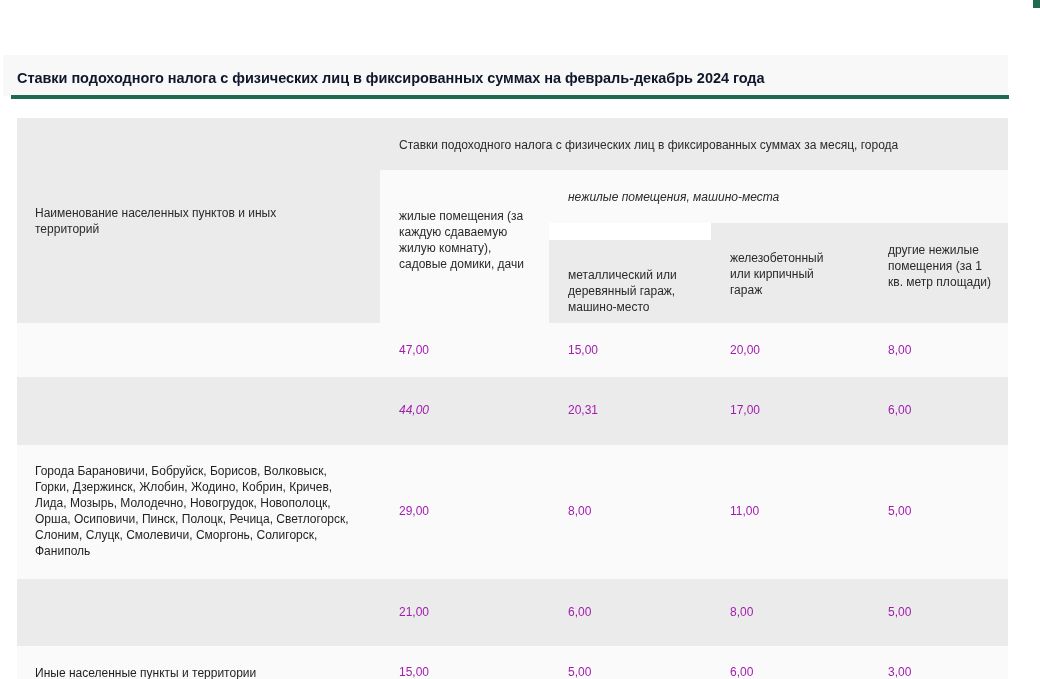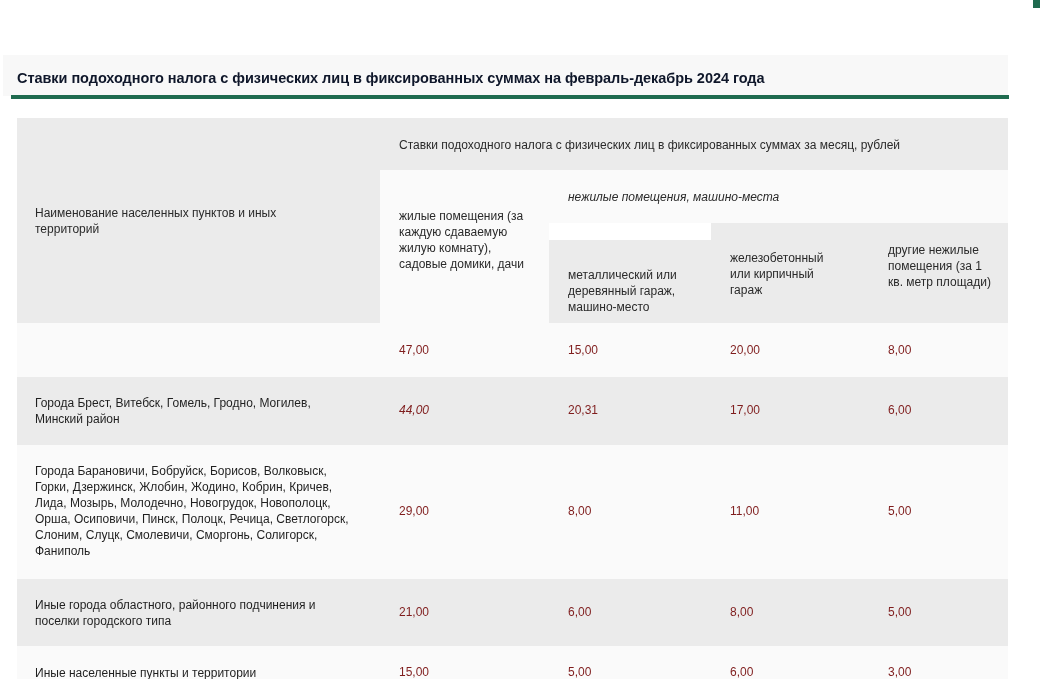--- a/index.html
+++ b/index.html
@@ -28,41 +28,41 @@
   }
   .table-wrap {
     position: absolute; left: 17px; top: 118px; width: 991px;
   }
   .cell {
     position: absolute; box-sizing: border-box; font-size: 12px; line-height: 16px; color: #2a2a2a;
   }
   .gray { background: #ebebeb; }
   .white { background: #fafafa; }
   .hdr { font-size: 12px; line-height: 16px; }
-  .v { position: absolute; font-size: 12px; color: #7f1d1d; white-space: nowrap; }
+  .v { position: absolute; font-size: 12px; color: #a21caf; white-space: nowrap; }
   .row { position: absolute; left: 0; width: 991px; }
   .row .name { position: absolute; left: 18px; width: 330px; font-size: 12px; line-height: 16px; color: #1f1f1f; }
 </style>
 </head>
 <body>
 
 <div class="corner-mark"></div>
 
 <div class="title-panel"></div>
 <div class="page-title">Ставки подоходного налога с физических лиц в фиксированных суммах на февраль-декабрь 2024 года</div>
 <div class="title-rule"></div>
 
 <div class="table-wrap">
 
   <div class="cell gray hdr" style="left:0; top:0; width:363px; height:205px;">
     <div style="position:absolute; left:18px; top:87px; width:280px;">Наименование населенных пунктов и иных территорий</div>
   </div>
 
   <div class="cell gray hdr" style="left:363px; top:0; width:628px; height:52px;">
-    <div style="position:absolute; left:19px; top:19px; white-space:nowrap;">Ставки подоходного налога с физических лиц в фиксированных суммах за месяц, рублей</div>
+    <div style="position:absolute; left:19px; top:19px; white-space:nowrap;">Ставки подоходного налога с физических лиц в фиксированных суммах за месяц, города</div>
   </div>
 
   <div class="cell white hdr" style="left:363px; top:52px; width:169px; height:153px;">
     <div style="position:absolute; left:19px; top:38px; width:140px;">жилые помещения (за каждую сдаваемую жилую комнату), садовые домики, дачи</div>
   </div>
 
   <div class="cell white hdr" style="left:532px; top:52px; width:459px; height:53px;">
     <div style="position:absolute; left:19px; top:19px; white-space:nowrap;font-style:italic;">нежилые помещения, машино-места</div>
   </div>
 
@@ -77,37 +77,35 @@
   </div>
 
   <div class="row white" style="top:205px; height:54px;">
     <div class="v" style="left:382px; top:20px;">47,00</div>
     <div class="v" style="left:551px; top:20px;">15,00</div>
     <div class="v" style="left:713px; top:20px;">20,00</div>
     <div class="v" style="left:871px; top:20px;">8,00</div>
   </div>
 
   <div class="row gray" style="top:259px; height:68px;">
-    <div class="name" style="top:18px; width:300px;">Города Брест, Витебск, Гомель, Гродно, Могилев, Минский район</div>
     <div class="v" style="left:382px; top:26px;font-style:italic;">44,00</div>
     <div class="v" style="left:551px; top:26px;">20,31</div>
     <div class="v" style="left:713px; top:26px;">17,00</div>
     <div class="v" style="left:871px; top:26px;">6,00</div>
   </div>
 
   <div class="row white" style="top:327px; height:134px;">
     <div class="name" style="top:18px; width:322px;">Города Барановичи, Бобруйск, Борисов, Волковыск, Горки, Дзержинск, Жлобин, Жодино, Кобрин, Кричев, Лида, Мозырь, Молодечно, Новогрудок, Новополоцк, Орша, Осиповичи, Пинск, Полоцк, Речица, Светлогорск, Слоним, Слуцк, Смолевичи, Сморгонь, Солигорск, Фаниполь</div>
     <div class="v" style="left:382px; top:59px;">29,00</div>
     <div class="v" style="left:551px; top:59px;">8,00</div>
     <div class="v" style="left:713px; top:59px;">11,00</div>
     <div class="v" style="left:871px; top:59px;">5,00</div>
   </div>
 
   <div class="row gray" style="top:461px; height:67px;">
-    <div class="name" style="top:18px; width:310px;">Иные города областного, районного подчинения и поселки городского типа</div>
     <div class="v" style="left:382px; top:26px;">21,00</div>
     <div class="v" style="left:551px; top:26px;">6,00</div>
     <div class="v" style="left:713px; top:26px;">8,00</div>
     <div class="v" style="left:871px; top:26px;">5,00</div>
   </div>
 
   <div class="row white" style="top:528px; height:60px;">
     <div class="name" style="top:19px;">Иные населенные пункты и территории</div>
     <div class="v" style="left:382px; top:19px;">15,00</div>
     <div class="v" style="left:551px; top:19px;">5,00</div>

